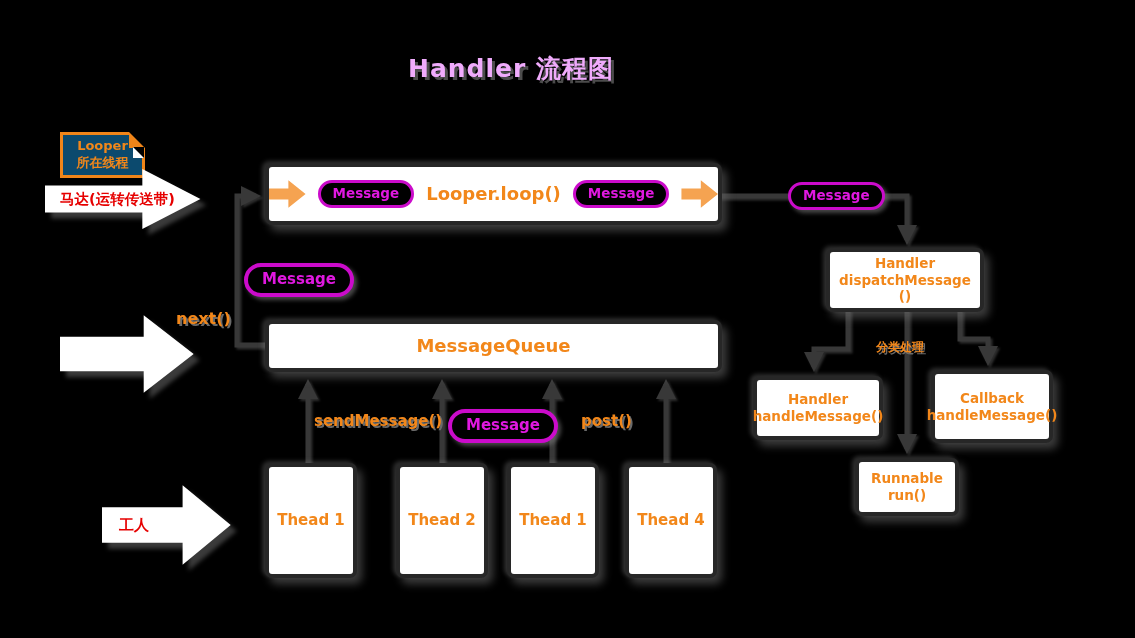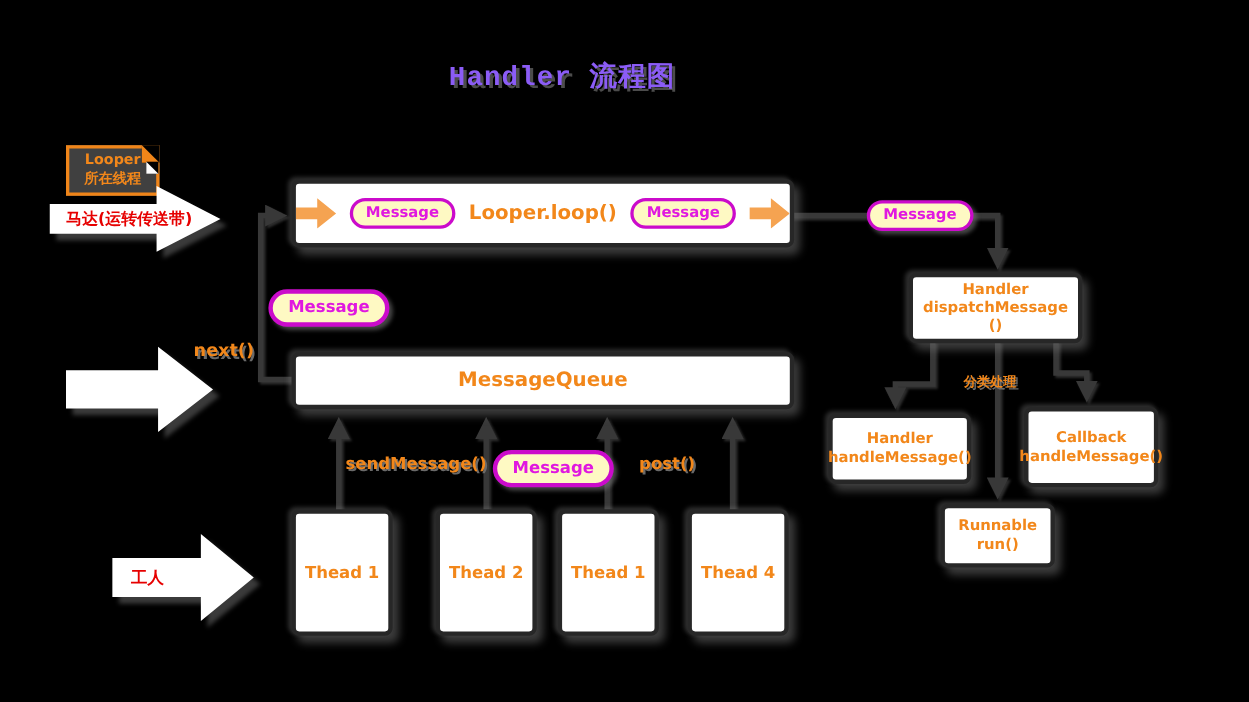--- a/index.html
+++ b/index.html
@@ -3,35 +3,35 @@
 <meta charset="utf-8">
 <style>
   html,body{margin:0;padding:0;background:#000;}
   #canvas{
     position:relative; width:1135px; height:638px; overflow:hidden;
     background:#000; font-family:"DejaVu Sans","Liberation Sans",sans-serif;
   }
   .abs{position:absolute;}
   
   .title{
-    color:#8b5cf6; font-size:25px; font-weight:bold; letter-spacing:1px;
-    text-shadow:3px 3px 0 #4c4c4c; z-index:3; white-space:nowrap;font-family:Liberation Mono, monospace;
+    color:#f0abfc; font-size:25px; font-weight:bold; letter-spacing:1px;
+    text-shadow:3px 3px 0 #4c4c4c; z-index:3; white-space:nowrap;
   }
   
   .box{
     background:#fff; border:4px solid #272727; border-radius:7px;
     box-shadow:-3px -2px 4px rgba(130,130,130,.35), 5px 6px 8px rgba(110,110,110,.55);
     display:flex; flex-direction:column; align-items:center; justify-content:center;
     z-index:2; box-sizing:border-box; text-align:center;
   }
   .box .bxt{color:#F2871A; font-weight:bold; line-height:1.25;}
   .t18{font-size:18px;} .t15{font-size:15px;} .t13{font-size:13.5px;}
   
   .pill{
-    background:#fef9c3; border:3px solid #CB0BCB; border-radius:16px;
+    background:#000000; border:3px solid #CB0BCB; border-radius:16px;
     color:#E018E0; font-weight:bold; font-size:13.5px; padding:2px 12px;
     z-index:3; white-space:nowrap; line-height:1.3;
   }
   .pill-lg{font-size:15px; border-width:4px; padding:3px 14px; border-radius:18px;}
   .pill-shadow{box-shadow:3px 3px 4px rgba(120,120,120,.6);}
   
   .olabel{
     color:#F2871A; font-weight:bold; z-index:3; white-space:nowrap;
     text-shadow:2px 2px 0 #6a6a6a;
   }
@@ -43,21 +43,21 @@
   
   .side-arrow{z-index:2;}
   .side-arrow svg{display:block; filter:drop-shadow(6px 6px 2px #3a3a3a);}
   .side-arrow .alabel{
     position:absolute; left:0; right:18%; top:0; bottom:0;
     display:flex; align-items:center; justify-content:center;
     color:#E60000; font-weight:bold; white-space:nowrap;
   }
   
   .note-box{
-    background:#404040; border:3px solid #F08519; z-index:2;
+    background:#0c4a6e; border:3px solid #F08519; z-index:2;
     display:flex; flex-direction:column; align-items:center; justify-content:center;
     box-sizing:border-box;
   }
   .note-box .bxt{color:#F2871A; font-weight:bold; font-size:13px; line-height:1.3;}
   .note-fold{
     position:absolute; top:-3px; right:-3px; width:0; height:0; z-index:4;
     border-top:16px solid #000; border-left:16px solid #F08519;
   }
   .note-fold-inner{
     position:absolute; top:-1px; right:1px; width:0; height:0; z-index:5;

